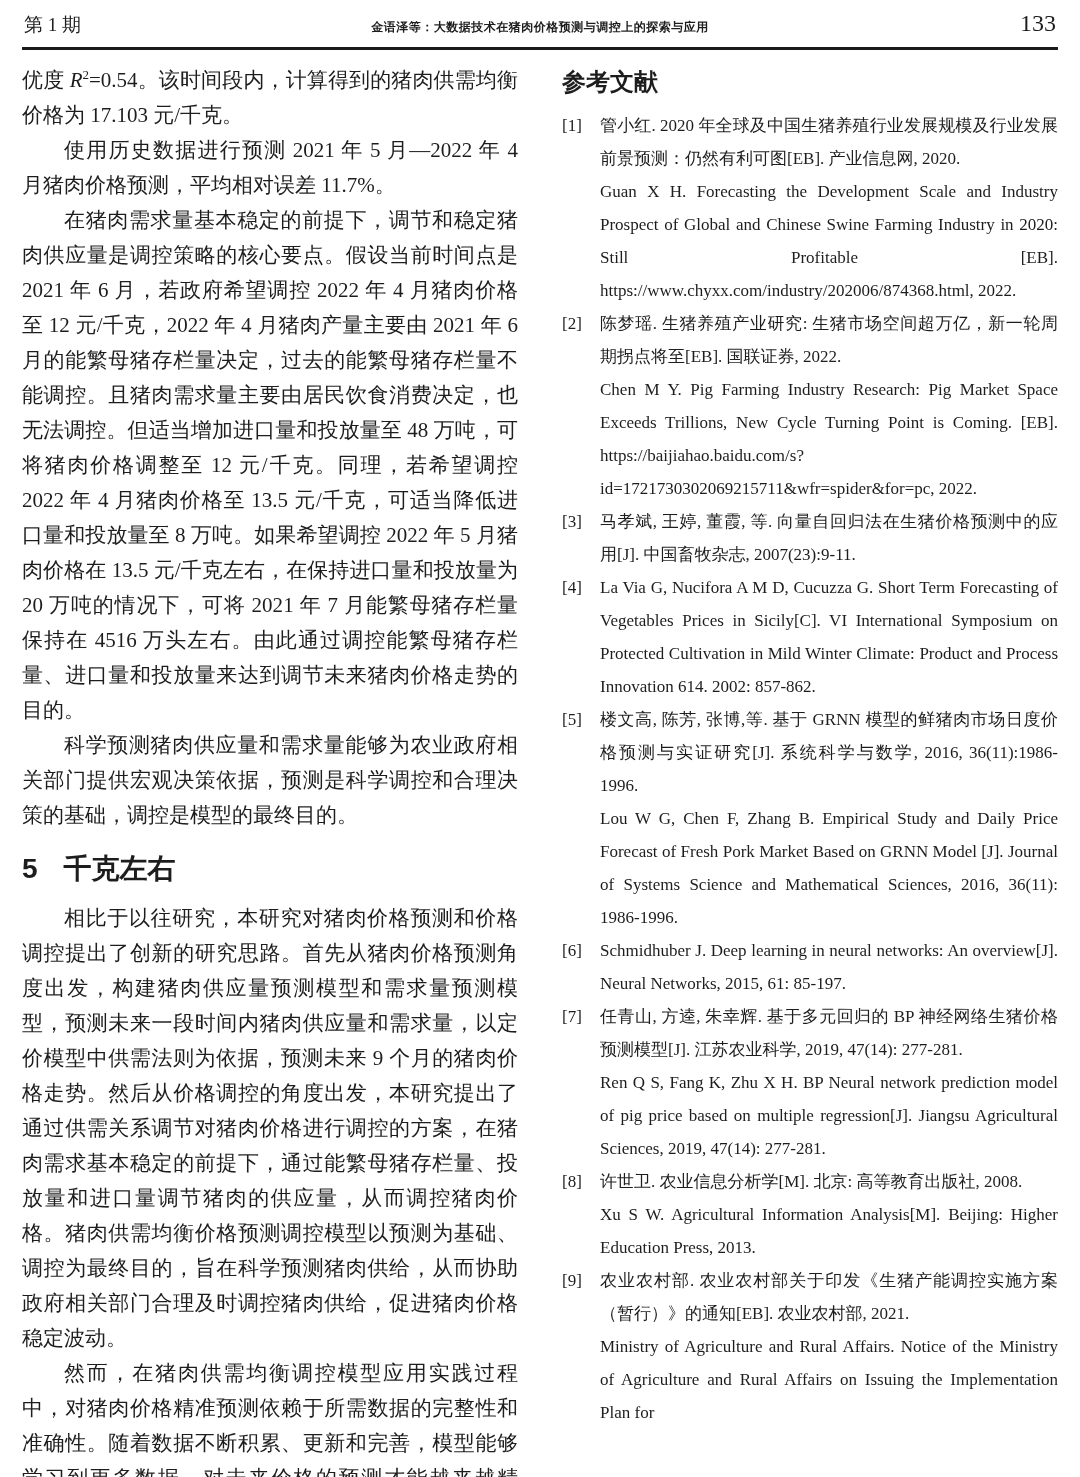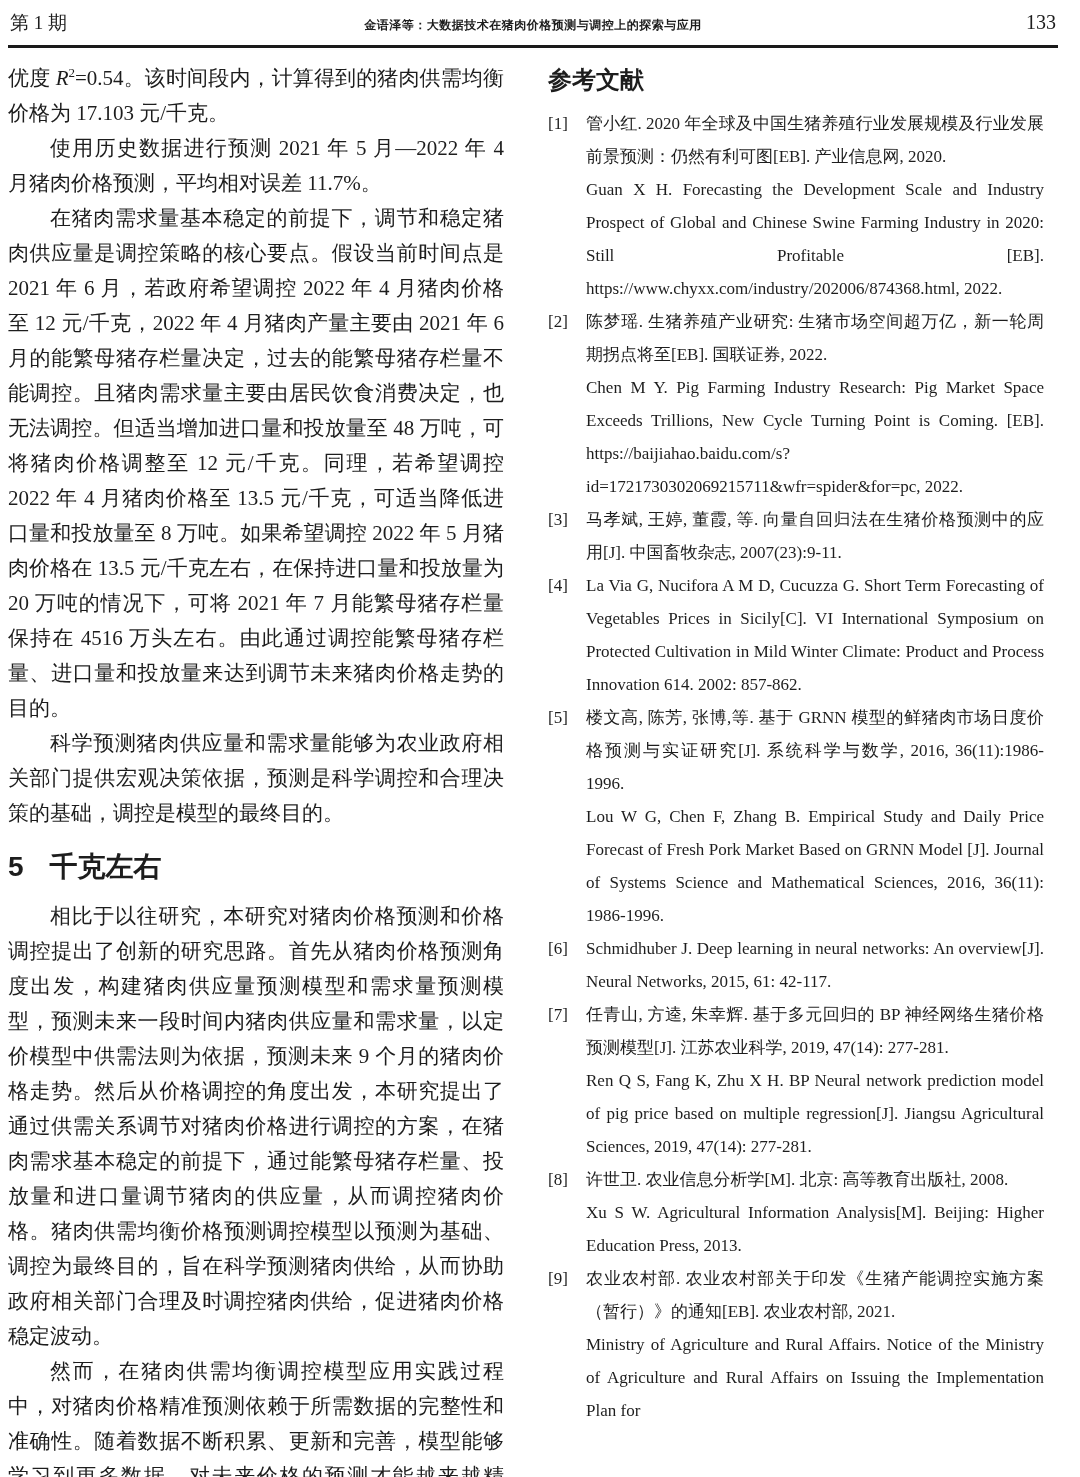--- a/index.html
+++ b/index.html
@@ -2,35 +2,35 @@
 <html lang="zh"><head>
 <meta charset="utf-8">
 <style>
   html,body{margin:0;padding:0;background:#ffffff;}
   body{
     width:1080px;height:1477px;overflow:hidden;
     font-family:"Liberation Serif","DejaVu Serif",serif;
     color:#1d1d1d;
     -webkit-font-smoothing:antialiased;
   }
-  .page{box-sizing:border-box;width:1080px;height:1477px;padding:8px 22px 0 8px;border-radius:29px;}
+  .page{box-sizing:border-box;width:1080px;height:1477px;padding:8px 22px 0 22px;border-radius:29px;}
   
   .header{
     display:flex;align-items:baseline;
     font-size:19px;
     padding:2px 2px 9px 2px;
     border-bottom:3px solid #1a1a1a;
   }
   .header .issue{flex:0 0 160px;text-align:left;}
   .header .running-title{
     flex:1;text-align:center;
     font-family:"Liberation Sans","DejaVu Sans",sans-serif;
     font-weight:bold;font-size:12px;letter-spacing:.5px;
   }
-  .header .pageno{flex:0 0 160px;text-align:right;font-size:20px;}
+  .header .pageno{flex:0 0 160px;text-align:right;font-size:24px;}
   
   .columns{display:flex;gap:44px;margin-top:13px;}
   .col{width:496px;box-sizing:border-box;}
   
   .col-left{font-size:21px;line-height:35px;text-align:justify;}
   .col-left p{margin:0;}
   .col-left p.indent{text-indent:2em;}
   .col-left sup{font-size:13px;line-height:0;}
   .section-heading{
     font-family:"Liberation Sans","DejaVu Sans",sans-serif;
@@ -114,21 +114,21 @@
     <div class="ref-body">
       <div class="ref-zh">楼文高, 陈芳, 张博,等. 基于 GRNN 模型的鲜猪肉市场日度价格预测与实证研究[J]. 系统科学与数学, 2016, 36(11):1986-1996.</div>
       <div class="ref-en">Lou W G, Chen F, Zhang B. Empirical Study and Daily Price Forecast of Fresh Pork Market Based on GRNN Model [J]. Journal of Systems Science and Mathematical Sciences, 2016, 36(11): 1986-1996.</div>
     </div>
   </div>
 
   <div class="ref-item">
     <div class="ref-marker">[6]</div>
     <div class="ref-body">
 
-      <div class="ref-en">Schmidhuber J. Deep learning in neural networks: An overview[J]. Neural Networks, 2015, 61: 42-117.</div>
+      <div class="ref-en">Schmidhuber J. Deep learning in neural networks: An overview[J]. Neural Networks, 2015, 61: 85-197.</div>
     </div>
   </div>
 
   <div class="ref-item">
     <div class="ref-marker">[7]</div>
     <div class="ref-body">
       <div class="ref-zh">任青山, 方逵, 朱幸辉. 基于多元回归的 BP 神经网络生猪价格预测模型[J]. 江苏农业科学, 2019, 47(14): 277-281.</div>
       <div class="ref-en">Ren Q S, Fang K, Zhu X H. BP Neural network prediction model of pig price based on multiple regression[J]. Jiangsu Agricultural Sciences, 2019, 47(14): 277-281.</div>
     </div>
   </div>

